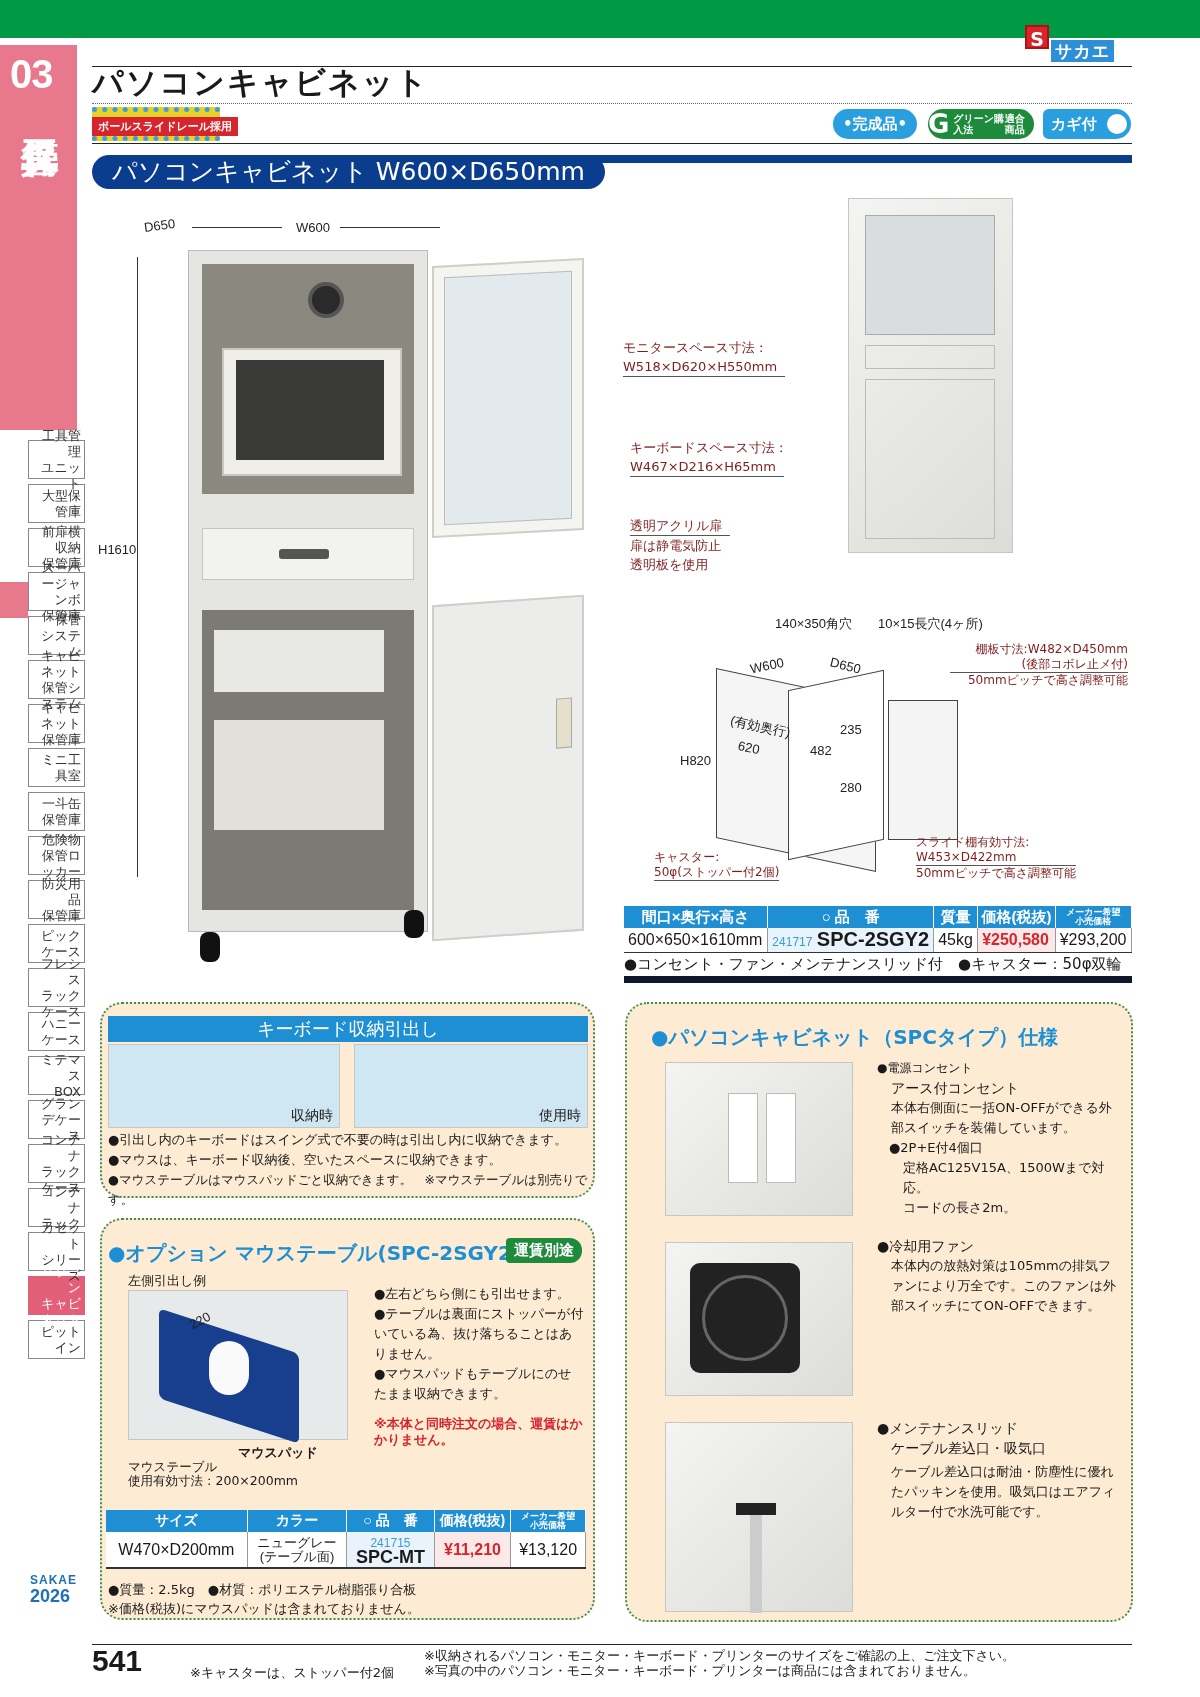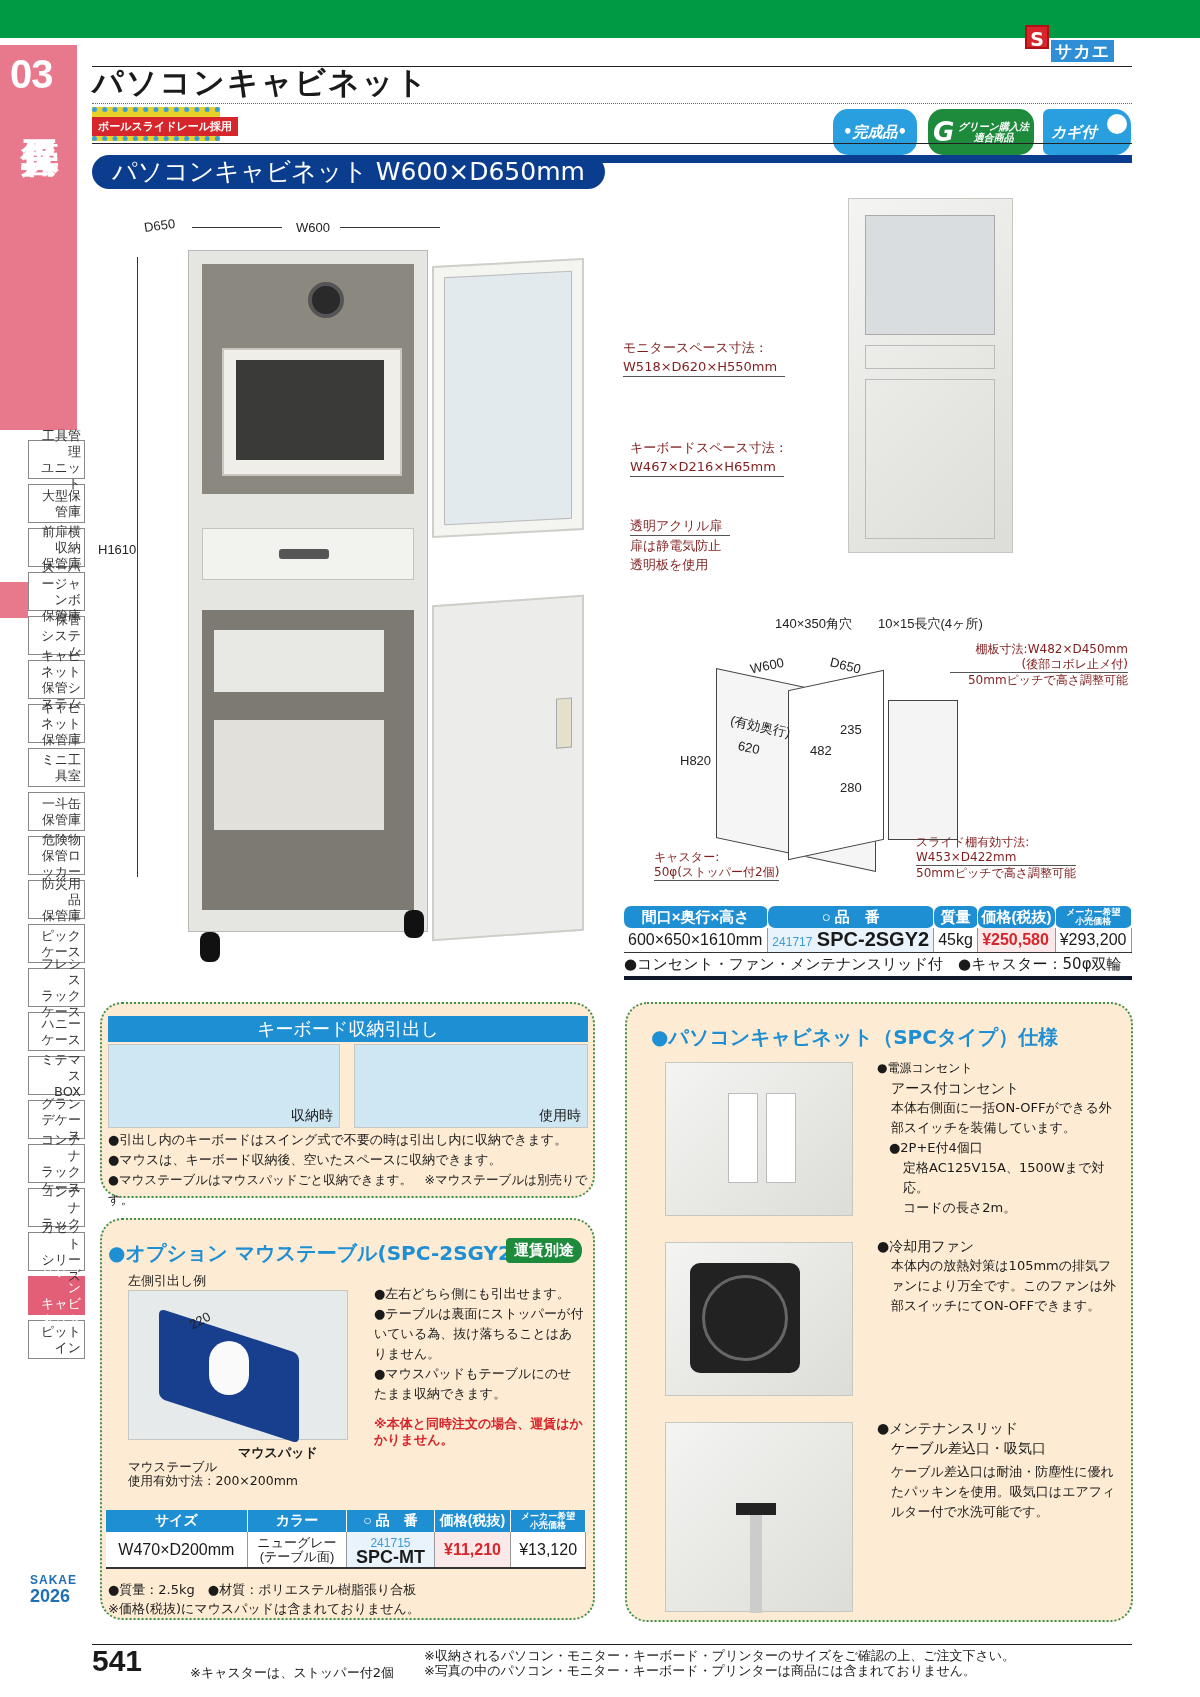--- a/index.html
+++ b/index.html
@@ -23,46 +23,46 @@
   .sideitem.active { background: #e35f78; color: #fff; border-color: #e35f78; }
   .sidepink { left: 0; top: 582px; width: 28px; height: 36px; background: #e8788c; }
 
   
   .hline { height: 2px; background: #222; }
   .dotline { border-top: 1px dotted #666; height: 0; }
   .pagetitle { left: 92px; top: 62px; font-size: 31px; font-weight: bold; letter-spacing: 2px; }
   .ballbadge { left: 92px; top: 107px; width: 128px; height: 34px; background: #e8d22a; border-top: 5px dotted #3aa1d8; border-bottom: 5px dotted #3aa1d8; }
   .ballbadge span { position: absolute; left: 0; top: 5px; background: #d7262b; color: #fff; font-size: 11px; font-weight: bold; padding: 2px 6px; white-space: nowrap; }
 
-  .pill { height: 46px; border-radius: 15px; color: #fff; font-size: 15px; font-weight: bold; display: flex; align-items: center; justify-content: center; font-style: italic; }
+  .pill { height: 30px; border-radius: 15px; color: #fff; font-size: 15px; font-weight: bold; display: flex; align-items: center; justify-content: center; }
   .pill.blue { background: #2a9fe0; }
   .pill.green { background: #1d8a3c; font-size: 10px; line-height: 11px; gap: 4px; }
   .pill.green .g { font-size: 26px; font-weight: bold; }
   .pill.key { background: #2a9fe0; border-radius: 6px 16px 16px 6px; }
 
   .section-bar { left: 92px; top: 155px; width: 1040px; height: 34px; }
   .section-bar .rail { position: absolute; left: 460px; top: 0; right: 0; height: 8px; background: #0b3d8e; }
   .section-bar .head { position: absolute; left: 0; top: 0; height: 34px; border-radius: 17px; background: #0b3d8e; color: #fff; font-size: 25px; padding: 0 20px; line-height: 34px; white-space: nowrap; }
   .cab-body { position: absolute; background: #e5e5e2; border: 1px solid #b9b9b5; }
   .dim { font-size: 13px; color: #222; font-family: "Liberation Sans", sans-serif; }
   .dimline { background: #333; }
   .callout { font-size: 13px; line-height: 19px; color: #7f1d1d; }
   .callout .ul { border-bottom: 1px solid #555; display: inline-block; padding-right: 8px; }
 
   .photo { background: linear-gradient(135deg, #f4f4f2 0%, #dcdcd8 100%); border: 1px solid #c6c6c2; }
 
   
   .ptable { left: 624px; top: 906px; width: 508px; border-collapse: collapse; font-family: "Liberation Sans", sans-serif; }
-  .ptable th { background: #1f8fd3; color: #fff; font-size: 15px; height: 22px; border-right: 1px solid #fff; font-weight: bold; padding: 0 3px; border-radius: 7px; }
+  .ptable th { background: #1f8fd3; color: #fff; font-size: 15px; height: 22px; border-right: 1px solid #fff; font-weight: bold; padding: 0 3px; }
   .ptable td { font-size: 16px; height: 24px; border-right: 1px solid #999; padding: 0 4px; white-space: nowrap; border-bottom: 1px solid #333; }
   .tiny { font-size: 9px !important; line-height: 9px; }
   .code { color: #3c9bd6; font-size: 12px; }
   .model { font-weight: bold; font-size: 20px; }
   .price { color: #d7262b; font-weight: bold; font-size: 20px; }
-  .feat-line { left: 624px; top: 955px; width: 508px; font-size: 15px; border-bottom: 4px solid #0f172a; padding-bottom: 2px; }
+  .feat-line { left: 624px; top: 955px; width: 508px; font-size: 15px; border-bottom: 7px solid #0f172a; padding-bottom: 2px; }
 
   
   .panel { background: #fdebd3; border: 2px dotted #3f8f4f; border-radius: 22px; }
   .bluehead { background: #1f8fd3; color: #fff; text-align: center; font-size: 18px; height: 26px; line-height: 26px; }
   .bullets { font-size: 13px; line-height: 20px; }
   .bluetitle { color: #1f8fd3; font-size: 20px; font-weight: bold; }
   .red { color: #d7262b; font-weight: bold; }
   .optbadge { background: #1d8a3c; color: #fff; font-size: 15px; font-weight: bold; padding: 3px 8px; border-radius: 4px 12px 12px 4px; }
 
   .mtable { left: 106px; top: 1510px; width: 480px; border-collapse: collapse; font-family: "Liberation Sans", sans-serif; }
@@ -170,21 +170,21 @@
 
 <div class="abs hline" style="left:92px; top:66px; width:1040px; height:1px;"></div>
 <div class="abs pagetitle">パソコンキャビネット</div>
 <div class="abs dotline" style="left:92px; top:103px; width:1040px;"></div>
 <div class="abs ballbadge">
   <span>ボールスライドレール採用</span>
 </div>
 <div class="abs pill blue" style="left:833px; top:109px; width:84px;">•完成品•</div>
 <div class="abs pill green" style="left:928px; top:109px; width:106px;">
   <span class="g">G</span>
-  <span style="display:flex;flex-direction:column;align-items:center;">
+  <span style="display:flex;flex-direction:row;align-items:center;">
     <span>グリーン購入法</span>
     <span>適合商品</span>
   </span>
 </div>
 <div class="abs pill key" style="left:1043px; top:109px; width:88px; justify-content:flex-start; padding-left:8px;">
   <span>カギ付</span>
   <span style="position:absolute; right:4px; top:5px; width:20px; height:20px; border-radius:50%; background:#fff;"></span>
 </div>
 <div class="abs hline" style="left:92px; top:143px; width:1040px; height:1px;"></div>
 

